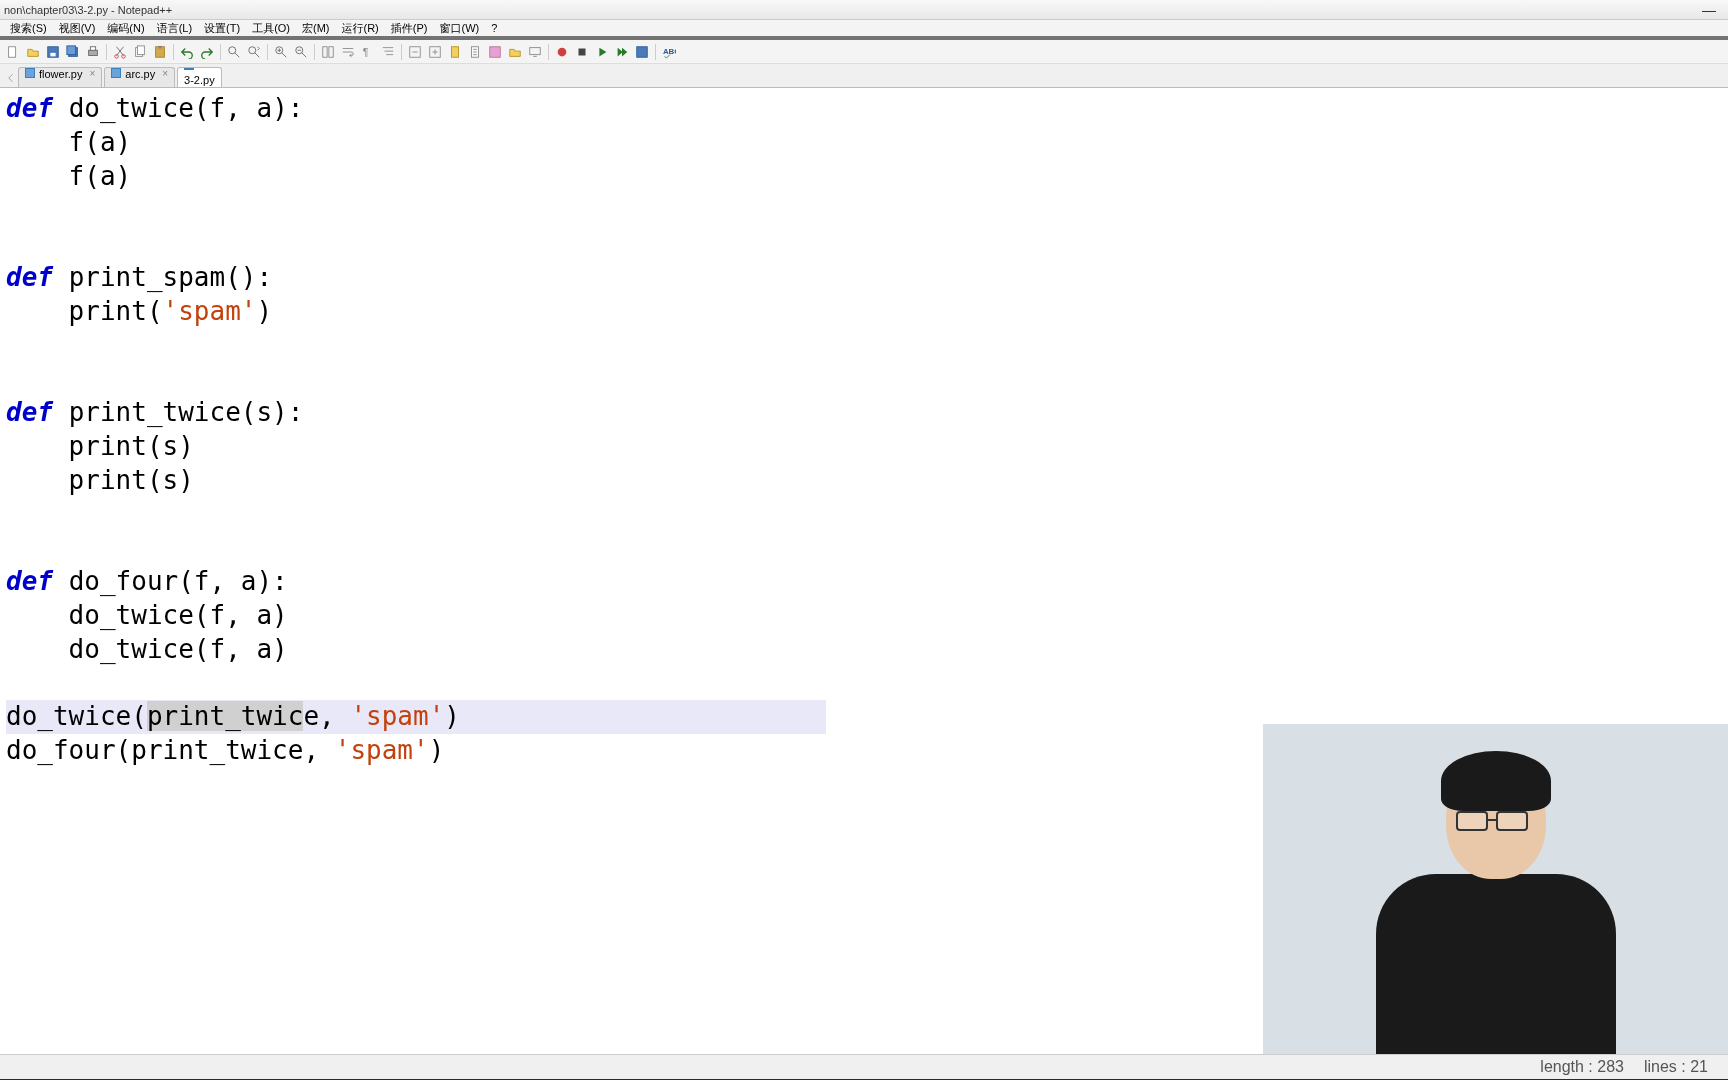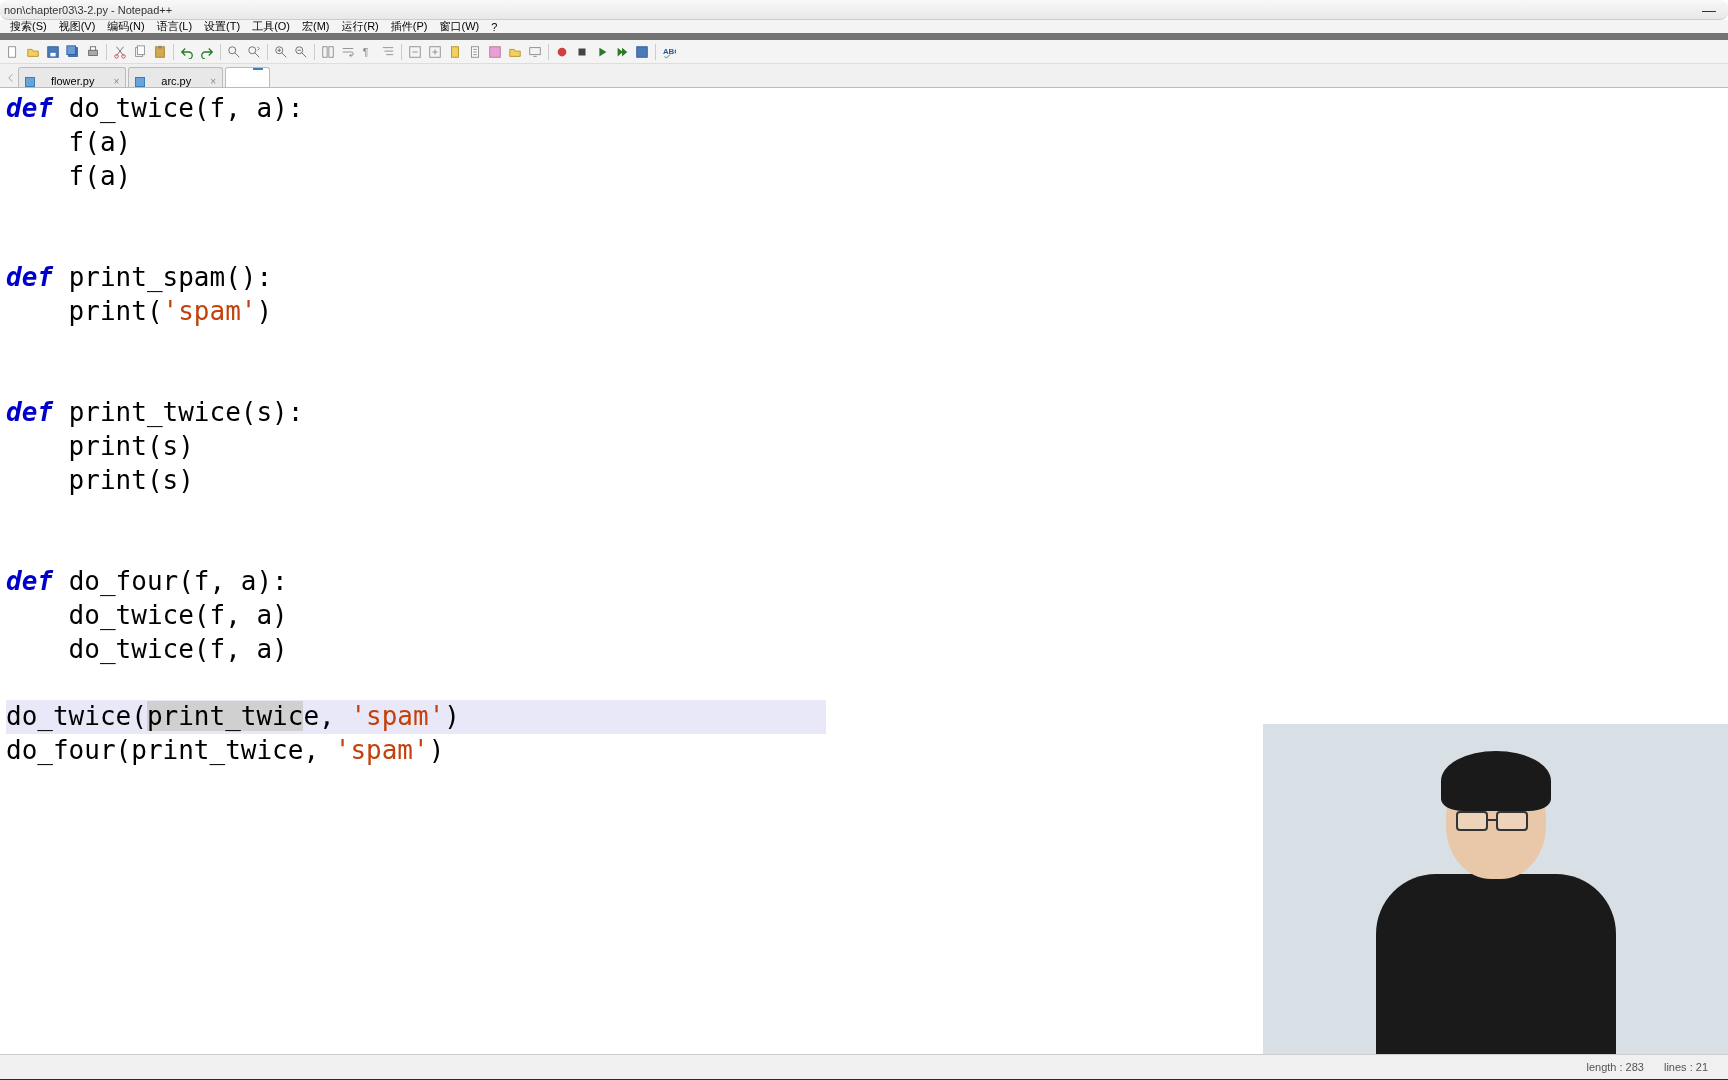--- a/index.html
+++ b/index.html
@@ -1,31 +1,31 @@
 <!DOCTYPE html>
 <html><head>
 <meta charset="utf-8">
 <style>
   * { margin: 0; padding: 0; box-sizing: border-box; }
   html, body { width: 1728px; height: 1080px; font-family: "Microsoft YaHei", sans-serif; background: #fff; overflow: hidden; }
   
-  .titlebar { height: 20px; background: linear-gradient(#f8f8f8,#e8e8e8); display: flex; align-items: center; padding: 0 4px; font-size: 11px; color: #333; border-bottom: 1px solid #ccc; border-radius: 8px; }
+  .titlebar { height: 20px; background: linear-gradient(#f8f8f8,#e8e8e8); display: flex; align-items: center; padding: 0 4px; font-size: 11px; color: #333; border-bottom: 1px solid #ccc; }
   .titlebar .spacer { flex: 1; }
   .titlebar .minbtn { font-size: 14px; padding: 0 8px; cursor: pointer; }
   
-  .menubar { height: 20px; background: #f4f4f4; display: flex; align-items: center; padding: 0 4px; font-size: 11px; border-bottom: 7px solid #737373; }
+  .menubar { height: 20px; background: #f4f4f4; display: flex; align-items: center; padding: 0 4px; font-size: 11px; border-bottom: 4px solid #737373; }
   .menubar span { padding: 0 6px; cursor: pointer; }
   
   .toolbar { height: 24px; background: #f4f4f4; display: flex; align-items: center; padding: 0 4px; gap: 2px; border-bottom: 1px solid #ddd; }
   .tbtn { width: 18px; height: 18px; display: inline-flex; align-items: center; justify-content: center; cursor: pointer; border: 1px solid transparent; }
   .tsep { width: 1px; height: 16px; background: #ccc; margin: 0 2px; }
   .tbtn svg { width: 14px; height: 14px; }
   
   .tabbar { height: 24px; background: #f0f0f0; display: flex; align-items: flex-end; padding: 0 4px; border-bottom: 1px solid #bbb; }
-  .ftab { display: flex; align-items: flex-end; height: 20px; padding: 0 6px; font-size: 11px; background: #e8e8e8; border: 1px solid #bbb; border-bottom: none; margin-right: 2px; cursor: pointer; border-radius: 3px 3px 0 0; gap: 16px; }
+  .ftab { display: flex; align-items: flex-start; height: 20px; padding: 0 6px; font-size: 11px; background: #e8e8e8; border: 1px solid #bbb; border-bottom: none; margin-right: 2px; cursor: pointer; border-radius: 3px 3px 0 0; gap: 4px; }
   .ftab.active { background: #fff; flex-direction: column; }
   .ftab .ficon { width: 10px; height: 10px; background: #6aa3d8; border: 1px solid #3a7fb8; }
   .ftab .fclose { font-size: 10px; color: #888; margin-left: 3px; }
   
   .editor { position: relative; height: 966px; background: #fff; overflow: hidden; }
   .code { font-family: Consolas, monospace; font-size: 26px; line-height: 1.3; padding: 4px 0 0 6px; white-space: pre; }
   .kw { color: #0000cc; font-weight: bold; font-style: italic; }
   .call { color: #000; }
   .str { color: #c2410c; }
   .highlight-line { background: #e8e8f8; display: inline-block; width: 820px; }
@@ -33,21 +33,21 @@
   
   .webcam { position: absolute; right: 0; bottom: 0; width: 465px; height: 330px; background: #d8dfe5; overflow: hidden; }
   .person { position: absolute; left: 50%; bottom: 0; transform: translateX(-50%); }
   .head { width: 100px; height: 120px; background: #e8c8a8; border-radius: 50% 50% 45% 45%; position: relative; margin: 0 auto; }
   .hair { position: absolute; top: -8px; left: -5px; width: 110px; height: 60px; background: #1a1a1a; border-radius: 50% 50% 20% 20%; }
   .glasses { position: absolute; top: 52px; left: 10px; width: 80px; height: 20px; }
   .lens { width: 32px; height: 20px; border: 2px solid #333; border-radius: 4px; background: rgba(255,255,255,0.2); display: inline-block; }
   .bridge { display: inline-block; width: 8px; height: 2px; background: #333; vertical-align: top; margin-top: 8px; }
   .body-shape { width: 240px; height: 180px; background: #1a1a1a; border-radius: 60px 60px 0 0; margin-top: -5px; }
   
-  .statusbar { height: 20px; background: #f0f0f0; border-top: 1px solid #ccc; display: flex; align-items: center; justify-content: flex-end; padding: 12px 20px; font-size: 11px; color: #555; gap: 20px; }
+  .statusbar { height: 20px; background: #f0f0f0; border-top: 1px solid #ccc; display: flex; align-items: center; justify-content: flex-end; padding: 12px 20px; font-size: 16px; color: #555; gap: 20px; }
   
   .taskbar { height: 36px; background: #2a2a2a; display: flex; align-items: center; padding: 0 6px; gap: 4px; }
   .tasktbn { width: 38px; height: 30px; display: flex; align-items: center; justify-content: center; cursor: pointer; border-radius: 2px; }
   .tasktbn.active { background: #444; border-bottom: 2px solid #76b9ed; }
 </style>
 </head>
 <body>
 
 <div class="titlebar">
   <span>non\chapter03\3-2.py - Notepad++</span>

